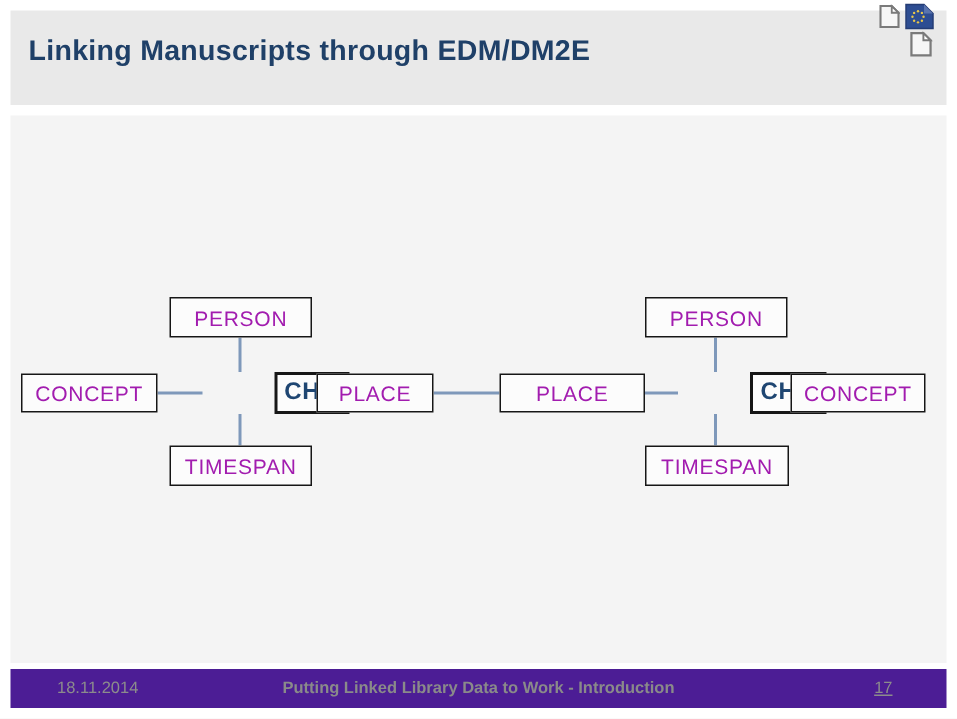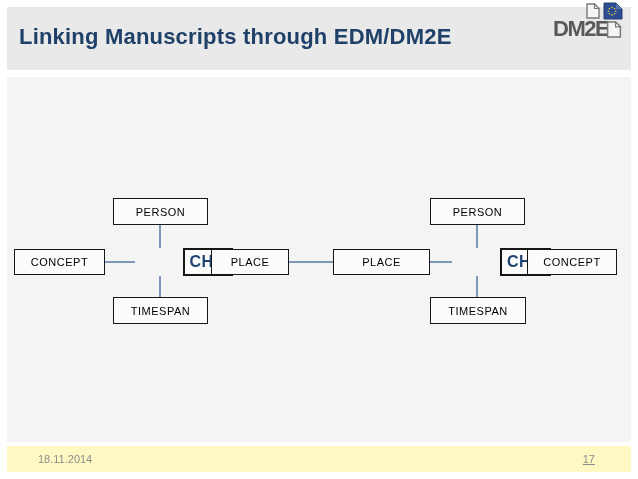--- a/index.html
+++ b/index.html
@@ -8,21 +8,21 @@
     background:#ffffff;
     font-family:"Liberation Sans",sans-serif;
   }
   
   .band-header{
     position:absolute;left:7px;top:7px;width:624px;height:63px;
     background:#e9e9e9;
   }
   .slide-title{
     position:absolute;left:12px;top:17px;
-    font-size:22px;font-weight:bold;color:#1f4068;
+    font-size:19px;font-weight:bold;color:#1f4068;
     letter-spacing:0.2px;white-space:nowrap;
   }
   
   .logo{position:absolute;left:549px;top:0px;width:85px;height:46px;}
   .logo-text{
     position:absolute;left:4px;top:16px;
     font-size:22px;font-weight:bold;color:#58595b;letter-spacing:-1.5px;
   }
   .logo .page{position:absolute;}
   .page-1{left:37px;top:3px;width:14px;height:16px;}
@@ -31,21 +31,21 @@
   
   .band-main{
     position:absolute;left:7px;top:77px;width:624px;height:365px;
     background:#f4f4f4;
   }
   
   .diagram{position:absolute;left:0;top:0;width:638px;height:479px;}
   .node{
     position:absolute;display:flex;align-items:center;justify-content:center;
     background:#fcfcfc;border:1.5px solid #161616;box-sizing:border-box;
-    font-size:11px;color:#000000;letter-spacing:0.5px;white-space:nowrap;
+    font-size:14px;color:#a21caf;letter-spacing:0.5px;white-space:nowrap;
   }
   .node-cho{border-width:2px;font-weight:bold;color:#1f4672;font-size:16px;margin-left:48px;}
   .edge{position:absolute;background:#7e98ba;}
   
   #n-person-l  {left:113px;top:198px;width:95px;height:27px;}
   #n-concept-l {left:14px; top:249px;width:91px;height:26px;}
   #n-cho-l     {left:135px;top:248px;width:50px;height:28px;}
   #n-place-l   {left:211px;top:249px;width:78px;height:26px;}
   #n-timespan-l{left:113px;top:297px;width:95px;height:27px;}
   
@@ -60,37 +60,36 @@
   #e-l-left{left:105px;top:261px;width:30px;height:2px;}
   #e-l-right{left:185px;top:261px;width:26px;height:2px;}
   #e-mid   {left:289px;top:261px;width:44px;height:2px;}
   #e-r-top {left:476px;top:225px;width:2px;height:23px;}
   #e-r-bot {left:476px;top:276px;width:2px;height:21px;}
   #e-r-left{left:430px;top:261px;width:22px;height:2px;}
   #e-r-right{left:503px;top:261px;width:24px;height:2px;}
   
   .band-footer{
     position:absolute;left:7px;top:446px;width:624px;height:26px;
-    background:#fef9c3;
+    background:#4c1d95;
     display:flex;align-items:center;
     font-size:11px;color:#8c8c8c;
   }
   .footer-date{position:absolute;left:31px;}
   .footer-title{position:absolute;left:0;width:100%;text-align:center;font-weight:bold;color:#8a8a8a;}
   .footer-page{position:absolute;right:36px;text-decoration:underline;}
 </style>
 </head>
 <body>
 
 <div class="band-header">
   <div class="slide-title">Linking Manuscripts through EDM/DM2E</div>
 </div>
 
 <div class="logo">
-  <div class="logo-text">DM2E</div>
   <svg class="page page-1" viewBox="0 0 14 16">
     <path d="M1 1 L8.5 1 L13 5.5 L13 15 L1 15 Z" fill="#f6f6f6" stroke="#7a7a7a" stroke-width="1.4"></path>
     <path d="M8.5 1 L8.5 5.5 L13 5.5 Z" fill="#ffffff" stroke="#7a7a7a" stroke-width="1.2"></path>
   </svg>
   <svg class="page page-2" viewBox="0 0 20 18">
     <path d="M1 1 L13 1 L19 7 L19 17 L1 17 Z" fill="#2d4d92" stroke="#243c74" stroke-width="1"></path>
     <path d="M13 1 L13 7 L19 7 Z" fill="#5a74ad"></path>
     <g fill="#e8c64a">
       <circle cx="9" cy="5.5" r="0.8"></circle>
         <circle cx="11.6" cy="6.6" r="0.8"></circle>
@@ -130,14 +129,15 @@
 
   <div class="node" id="n-person-r">PERSON</div>
   <div class="node" id="n-place-r">PLACE</div>
   <div class="node node-cho" id="n-cho-r">CHO</div>
   <div class="node" id="n-concept-r">CONCEPT</div>
   <div class="node" id="n-timespan-r">TIMESPAN</div>
 </div>
 
 <div class="band-footer">
   <span class="footer-date">18.11.2014</span>
+  <span class="footer-title">Putting Linked Library Data to Work - Introduction</span>
   <span class="footer-page">17</span>
 </div>
 
 </body></html>

